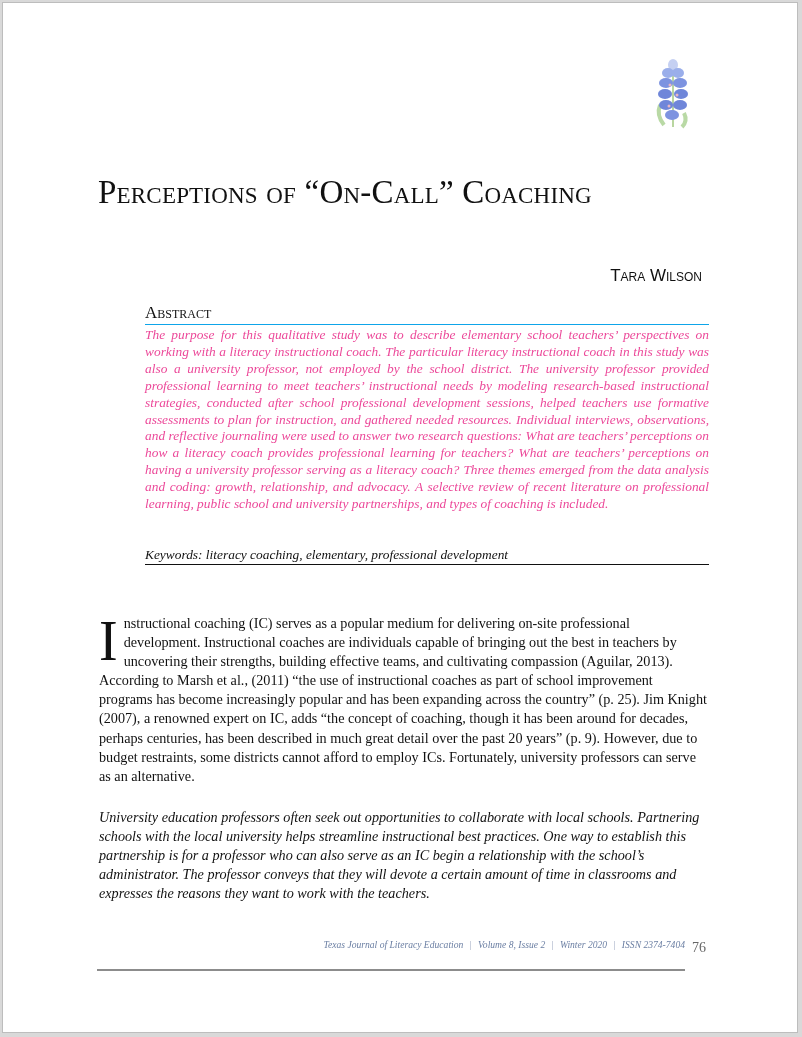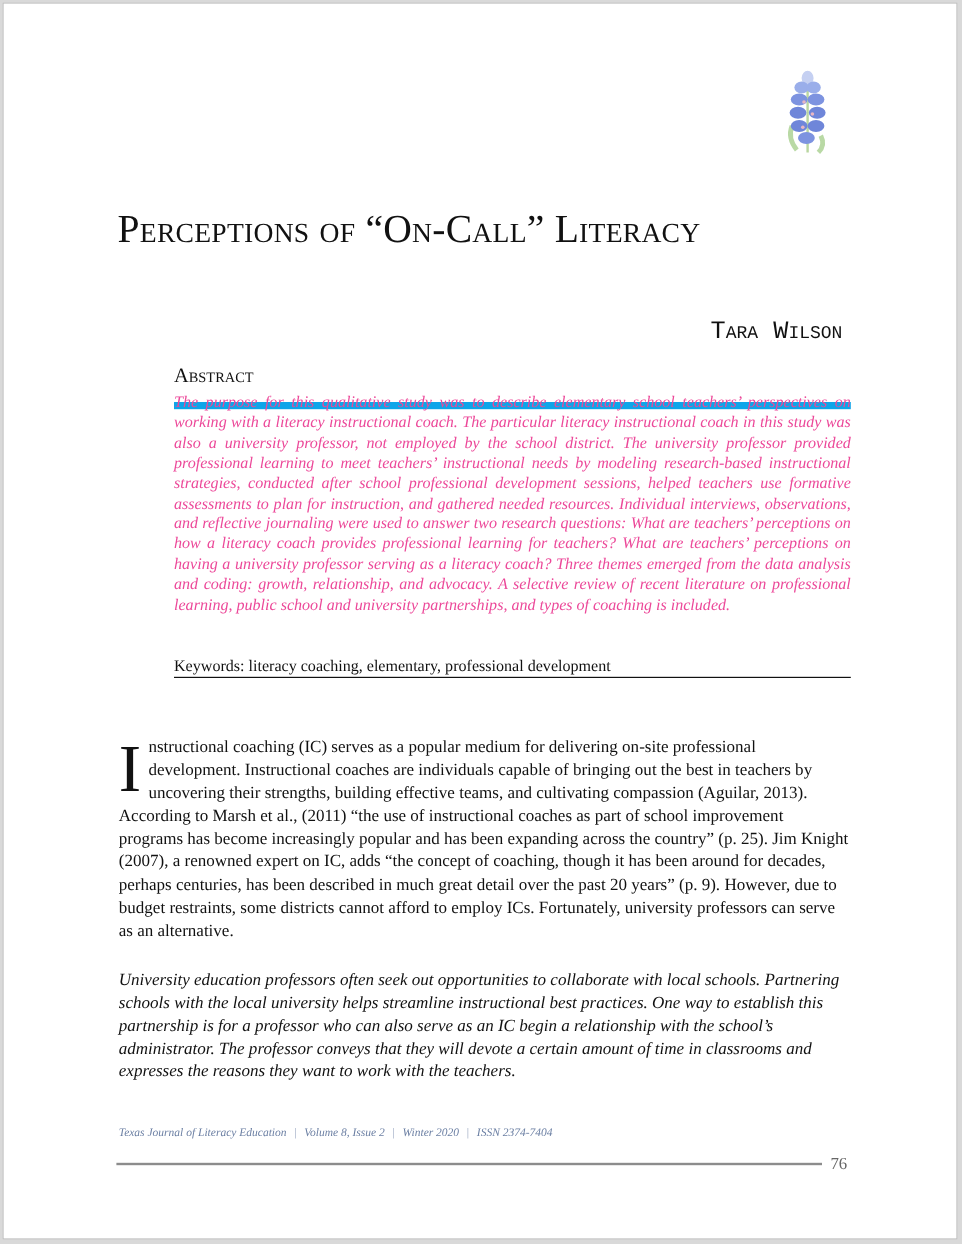--- a/index.html
+++ b/index.html
@@ -10,55 +10,55 @@
     }
     .flower { position: absolute; left: 645px; top: 52px; width: 50px; height: 76px; }
     .title {
       position: absolute; left: 95px; top: 168px; width: 620px;
       font-family: "Liberation Serif", serif; font-size: 33px; line-height: 42px;
       color: #111; font-variant: small-caps; letter-spacing: 0.2px; margin: 0; font-weight: normal;
     }
     .title .line { display: block; white-space: nowrap; }
     .author {
       position: absolute; right: 95px; top: 263px;
-      font-family: Liberation Mono, monospace; font-size: 21px; font-variant: small-caps; color: #111;
+      font-family: Liberation Sans, sans-serif; font-size: 17px; font-variant: small-caps; color: #111;
     }
     .abstract-head {
       position: absolute; left: 142px; top: 300px; width: 564px;
       font-family: "Liberation Serif", serif; font-size: 17px; font-variant: small-caps; color: #111;
-      border-bottom: 6px solid #0ea5e9; padding-bottom: 12px; line-height: 20px;
+      border-bottom: 1px solid #0ea5e9; padding-bottom: 1px; line-height: 20px;
     }
     .abstract-body {
       position: absolute; left: 142px; top: 324px; width: 564px;
       font-family: "Liberation Serif", serif; font-style: italic; font-size: 13.4px; line-height: 16.9px;
       text-align: justify; color: #ec4899; margin: 0;
     }
     .keywords {
       position: absolute; left: 142px; top: 543px; width: 564px;
-      font-family: "Liberation Serif", serif; font-size: 13.4px; line-height: 17px;
+      font-family: "Liberation Serif", serif; font-style: italic; font-size: 13.4px; line-height: 17px;
       color: #111; border-bottom: 1.5px solid #111; padding-bottom: 1px;
     }
     .body-text {
       position: absolute; left: 96px; width: 610px;
       font-family: "Liberation Serif", serif; font-size: 14.2px; line-height: 19.1px; color: #111; margin: 0;
     }
     .p1 { top: 611px; }
     .p2 { top: 805px; font-style: italic; }
     .dropcap {
       float: left; font-size: 56px; line-height: 46px; margin: 4px 6px 0 0; height: 50px;
       font-family: "Liberation Serif", serif; color: #111;
     }
     .footer-text {
-      position: absolute; left: 96px; top: 936px; width: 586px; text-align: left;
+      position: absolute; left: 96px; top: 936px; width: 586px; text-align: right;
       font-family: "Liberation Serif", serif; font-style: italic; font-size: 9.6px; color: #6b7fa3;
     }
     .footer-text .sep { color: #9aa7c0; margin: 0 4px; font-style: normal; }
     .page-num {
       position: absolute; left: 689px; top: 937px; font-family: "Liberation Serif", serif;
-      font-size: 14px; color: #666; margin-top: 23px;
+      font-size: 14px; color: #666;
     }
     .footer-rule {
       position: absolute; left: 94px; top: 966px; width: 588px; height: 2px; background: #8c8c8c;
     }
   </style>
 </head>
 <body>
 
 <div class="page">
 
@@ -75,21 +75,21 @@
     <ellipse cx="33" cy="39" rx="7" ry="5" fill="#6f86d9"></ellipse>
     <ellipse cx="18" cy="50" rx="7" ry="5" fill="#6f86d9"></ellipse>
     <ellipse cx="32" cy="50" rx="7" ry="5" fill="#6f86d9"></ellipse>
     <ellipse cx="24" cy="60" rx="7" ry="5" fill="#7d93e0"></ellipse>
     <circle cx="22" cy="30" r="1.5" fill="#e9b6c2"></circle>
     <circle cx="29" cy="40" r="1.5" fill="#e9b6c2"></circle>
     <circle cx="21" cy="51" r="1.5" fill="#e9b6c2"></circle>
   </svg>
 
   <h1 class="title">
-    <span class="line">Perceptions of “On-Call” Literacy</span>
+    <span class="line">Perceptions of “On-Call” Coaching</span>
   </h1>
 
   <div class="author">Tara Wilson</div>
 
   <div class="abstract-head">Abstract</div>
   <p class="abstract-body">The purpose for this qualitative study was to describe elementary school teachers’ perspectives on working with a literacy instructional coach. The particular literacy instructional coach in this study was also a university professor, not employed by the school district. The university professor provided professional learning to meet teachers’ instructional needs by modeling research-based instructional strategies, conducted after school professional development sessions, helped teachers use formative assessments to plan for instruction, and gathered needed resources. Individual interviews, observations, and reflective journaling were used to answer two research questions: What are teachers’ perceptions on how a literacy coach provides professional learning for teachers? What are teachers’ perceptions on having a university professor serving as a literacy coach? Three themes emerged from the data analysis and coding: growth, relationship, and advocacy. A selective review of recent literature on professional learning, public school and university partnerships, and types of coaching is included.</p>
   <div class="keywords">Keywords: literacy coaching, elementary, professional development</div>
 
   <p class="body-text p1"><span class="dropcap">I</span><span>nstructional coaching (IC) serves as a popular medium for delivering on-site professional development. Instructional coaches are individuals capable of bringing out the best in teachers by uncovering their strengths, building effective teams, and cultivating compassion (Aguilar, 2013). According to Marsh et al., (2011) “the use of instructional coaches as part of school improvement programs has become increasingly popular and has been expanding across the country” (p. 25). Jim Knight (2007), a renowned expert on IC, adds “the concept of coaching, though it has been around for decades, perhaps centuries, has been described in much great detail over the past 20 years” (p. 9). However, due to budget restraints, some districts cannot afford to employ ICs. Fortunately, university professors can serve as an alternative.</span></p>
 

